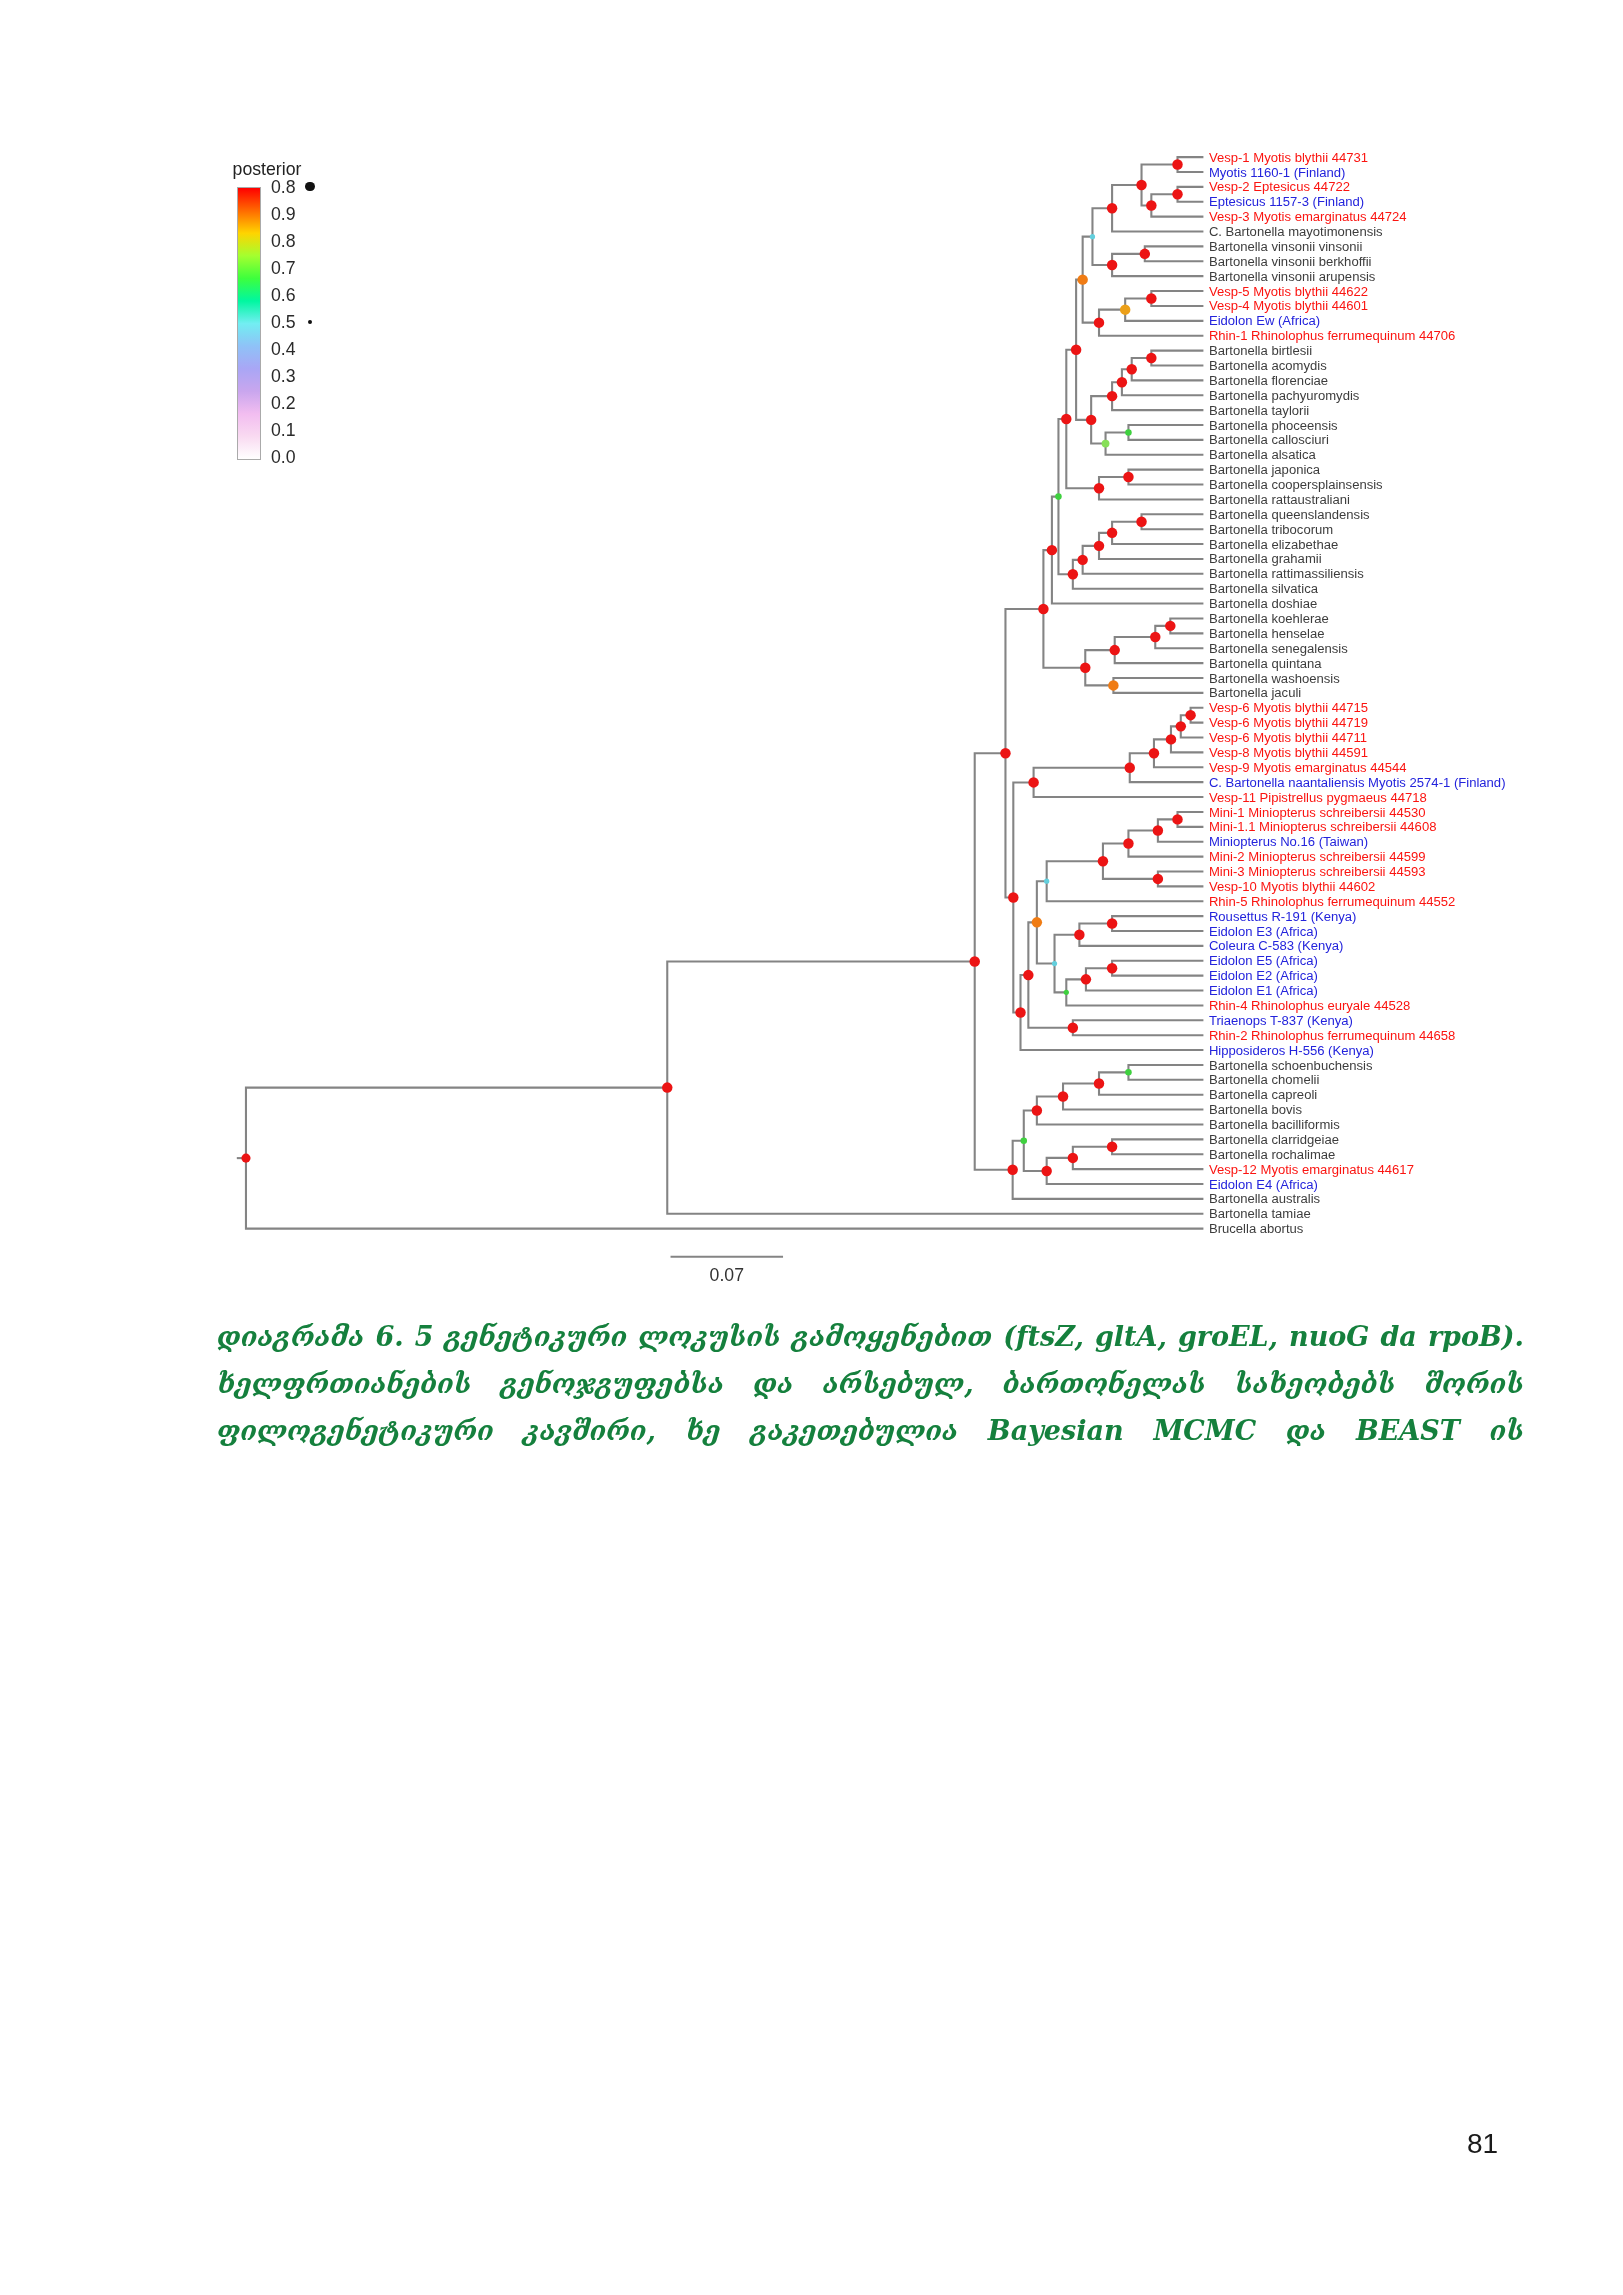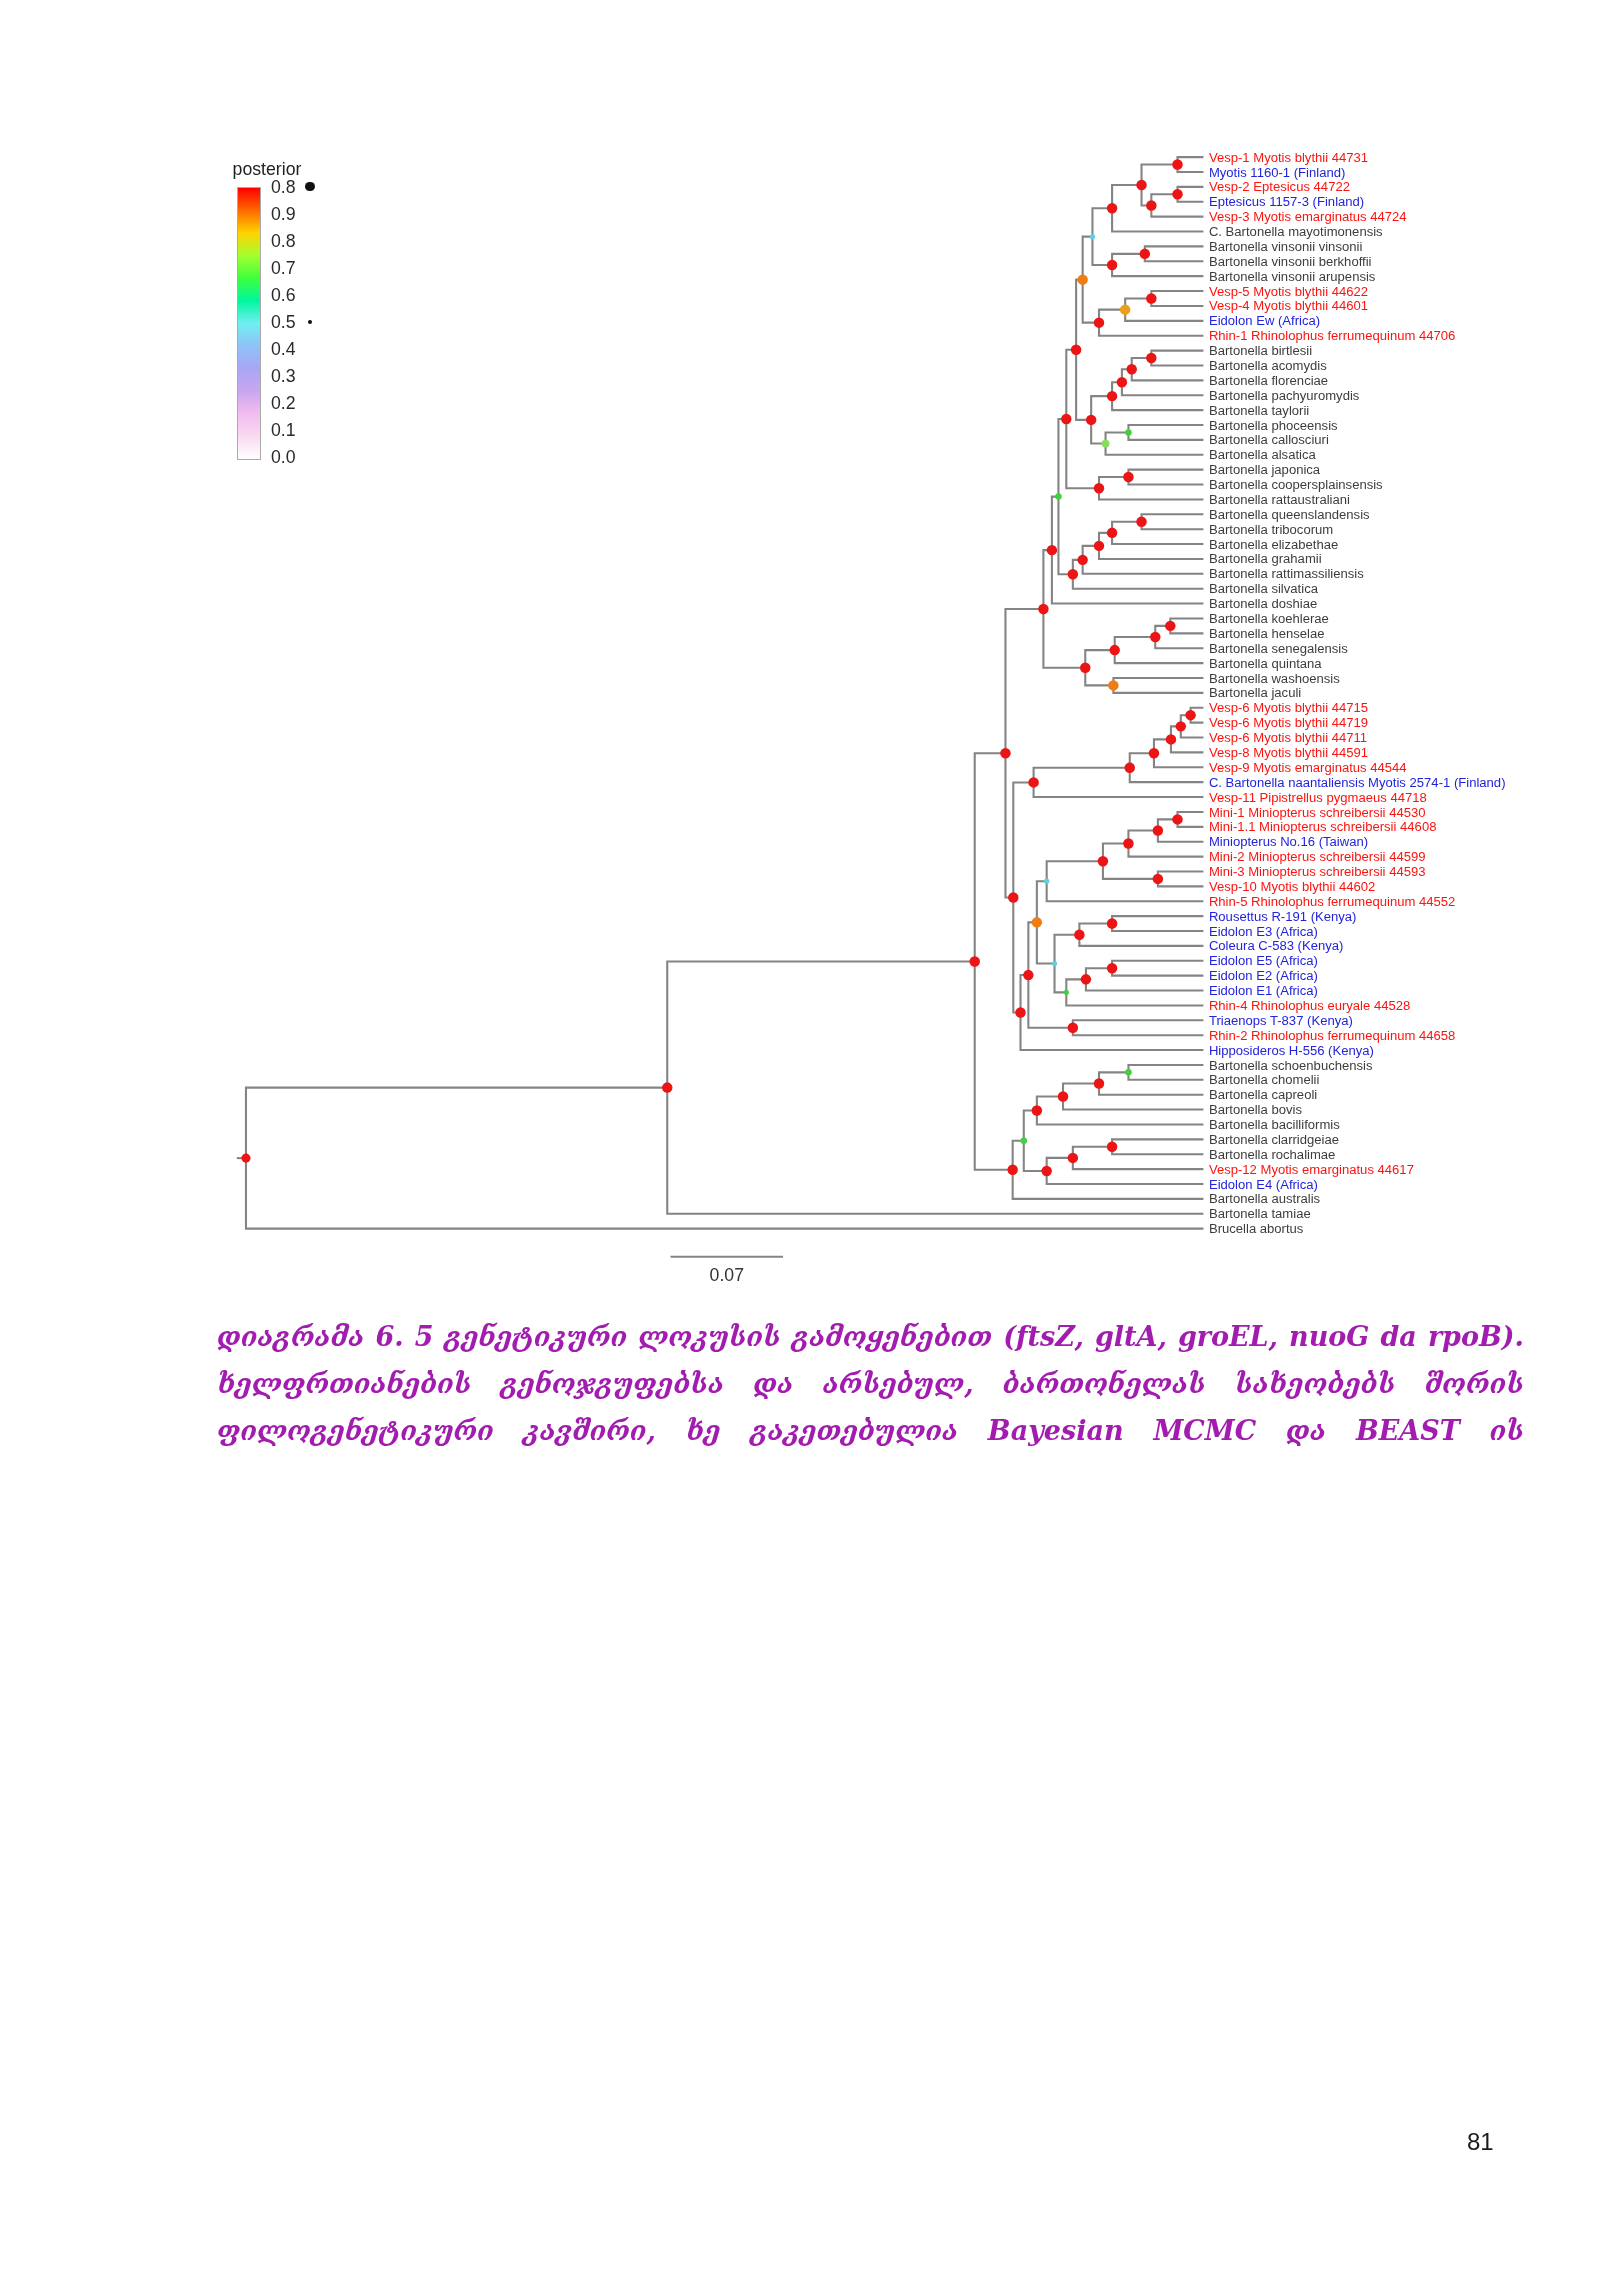--- a/index.html
+++ b/index.html
@@ -7,24 +7,24 @@
        font-family:"Liberation Sans",sans-serif;overflow:hidden;}
   .page{position:absolute;inset:0;}
   #tree-svg{position:absolute;left:0;top:0;}
   .legend{position:absolute;left:230px;top:159px;width:144px;height:340px;}
   .legend-title{position:absolute;left:2.6px;top:0;font-size:17.7px;color:#222222;}
   .legend-bar{position:absolute;left:6.5px;top:27.5px;width:22px;height:271px;border:0.7px solid #aaaaaa;}
   .legend-tick{position:absolute;left:41px;transform:translateY(-50%);font-size:17.7px;color:#2a2a2a;white-space:nowrap;}
   .legend-dot{position:absolute;border-radius:50%;background:#111111;}
   .caption{position:absolute;left:217px;top:1313px;width:1307px;
            font-family:"DejaVu Serif","DejaVu Sans",serif;font-style:italic;font-weight:600;
-           font-size:27px;line-height:47px;color:#a21caf;}
+           font-size:27px;line-height:47px;color:#15803d;}
   .caption-line{text-align:justify;text-align-last:justify;}
   .caption-line.last{text-align:left;text-align-last:left;}
-  .page-number{position:absolute;left:1467px;top:2128px;font-size:24px;color:#1a1a1a;}
+  .page-number{position:absolute;left:1467px;top:2128px;font-size:28px;color:#1a1a1a;}
 </style>
 </head>
 <body>
 
 <div class="page">
 
   <svg id="tree-svg" width="1623" height="1302" viewBox="0 0 2481 1990">
       <g>
         <path d="M362 1770.2 H376" stroke="#848484" stroke-width="3.2" fill="none"></path>
         <path d="M376 1662.4 V1878.0 M376 1662.4 H1020 M376 1878.0 H1838" stroke="#848484" stroke-width="3.2" fill="none" stroke-linecap="square"></path>

